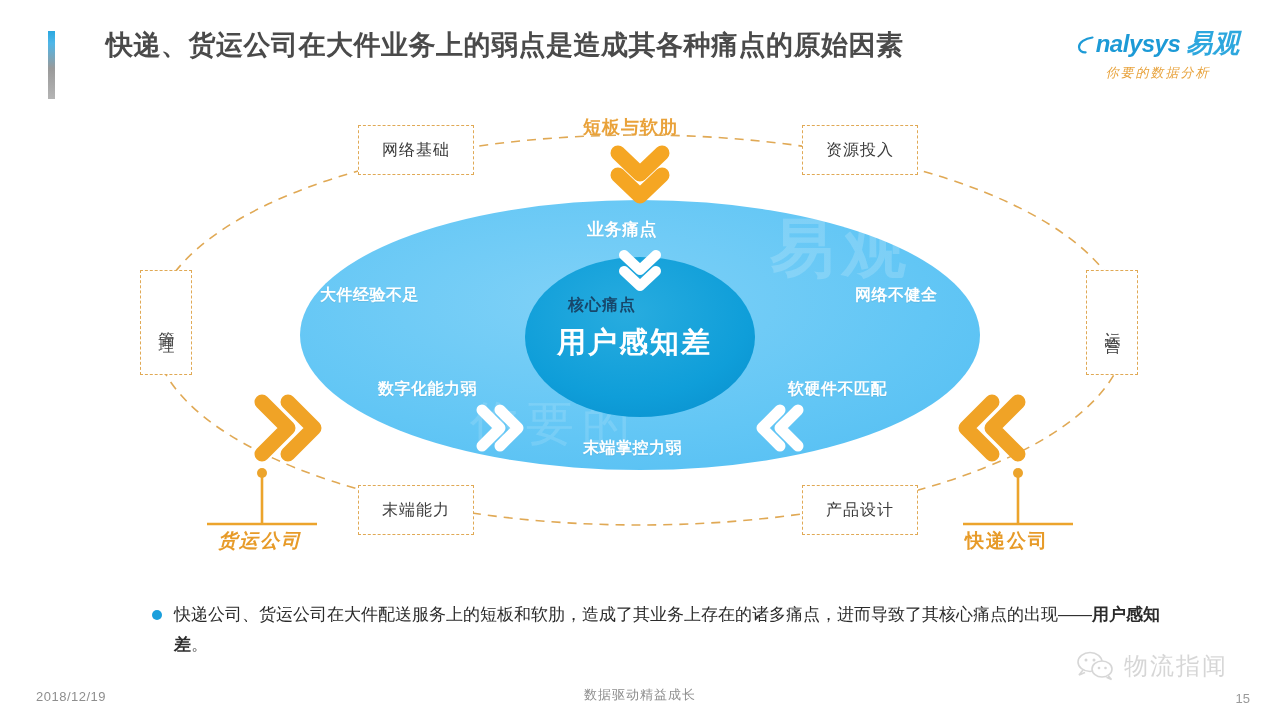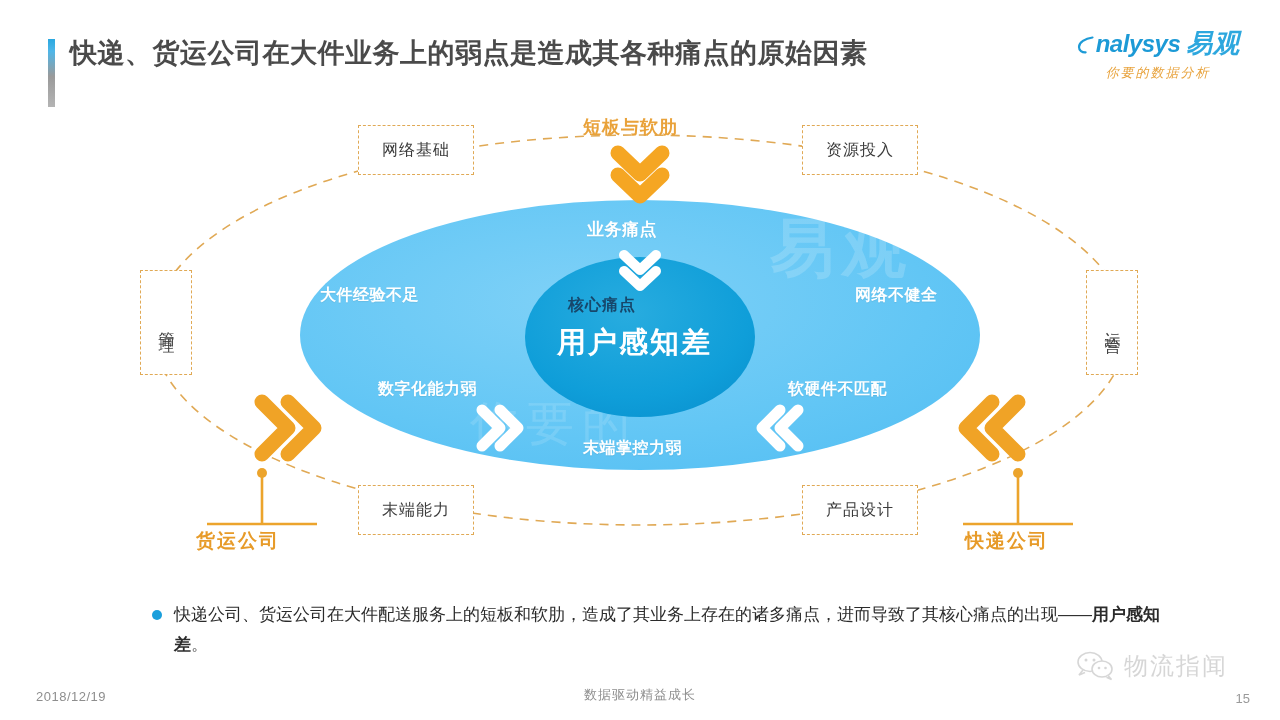--- a/index.html
+++ b/index.html
@@ -11,22 +11,23 @@
   }
   #slide {
     position: relative;
     width: 1280px; height: 720px;
     background: #ffffff;
   }
 
   
   .title-bar {
     position: absolute;
-    left: 48px; top: 36px;
+    left: 48px; top: 28px;
     width: 1020px;
+    padding-left: 36px;
   }
   .title-accent {
     position: absolute;
     left: 0; top: 3px;
     width: 7px; height: 68px;
     background: linear-gradient(180deg, #2aa8e0 0%, #4fb6e8 18%, #9a9a9a 55%, #b4b4b4 100%);
   }
   .title-text {
     margin-left: 22px;
     font-size: 27px;
@@ -285,21 +286,21 @@
     </div>
 
     <div class="dbox" style="left:358px; top:380px; width:116px; height:50px;">
       <span>末端能力</span>
     </div>
 
     <div class="dbox" style="left:802px; top:380px; width:116px; height:50px;">
       <span>产品设计</span>
     </div>
 
-    <div class="corner-label" style="left:196px; top:423px;">货运公司</div>
+    <div class="corner-label" style="left:218px; top:423px;font-style:italic;">货运公司</div>
     <div class="corner-label" style="left:965px; top:423px;">快递公司</div>
 
     <div class="ell-label biz" style="left:587px; top:105px;">业务痛点</div>
 
     <div class="ell-label" style="left:320px; top:172px;">大件经验不足</div>
     <div class="ell-label" style="left:855px; top:172px;">网络不健全</div>
     <div class="ell-label" style="left:378px; top:266px;">数字化能力弱</div>
     <div class="ell-label" style="left:788px; top:266px;">软硬件不匹配</div>
     <div class="ell-label" style="left:583px; top:325px;">末端掌控力弱</div>
 

